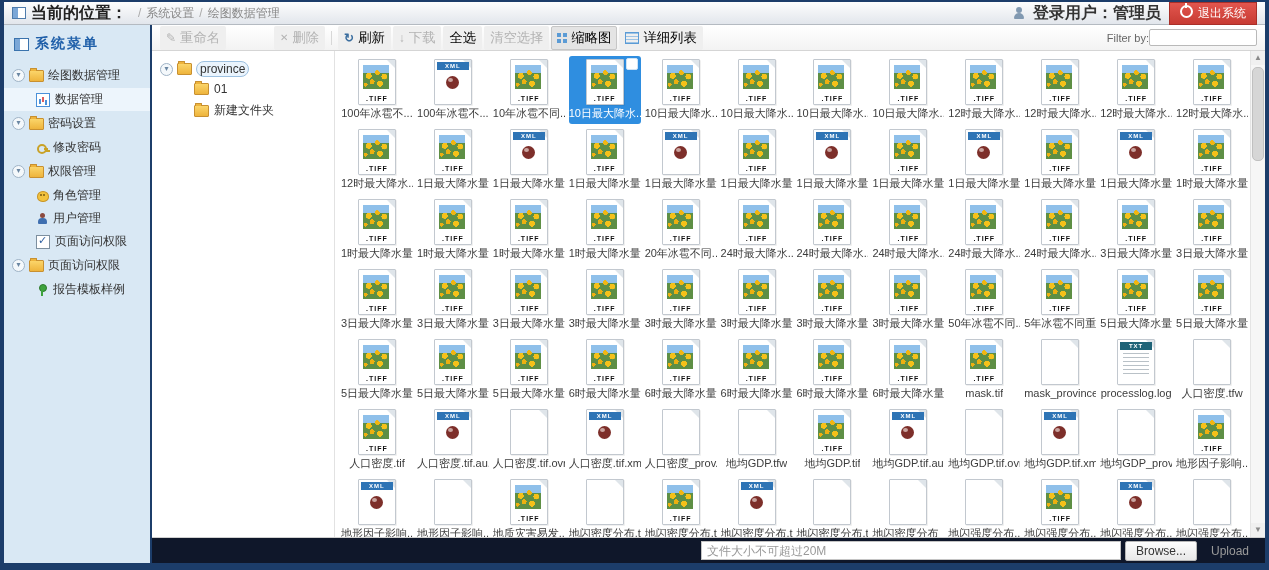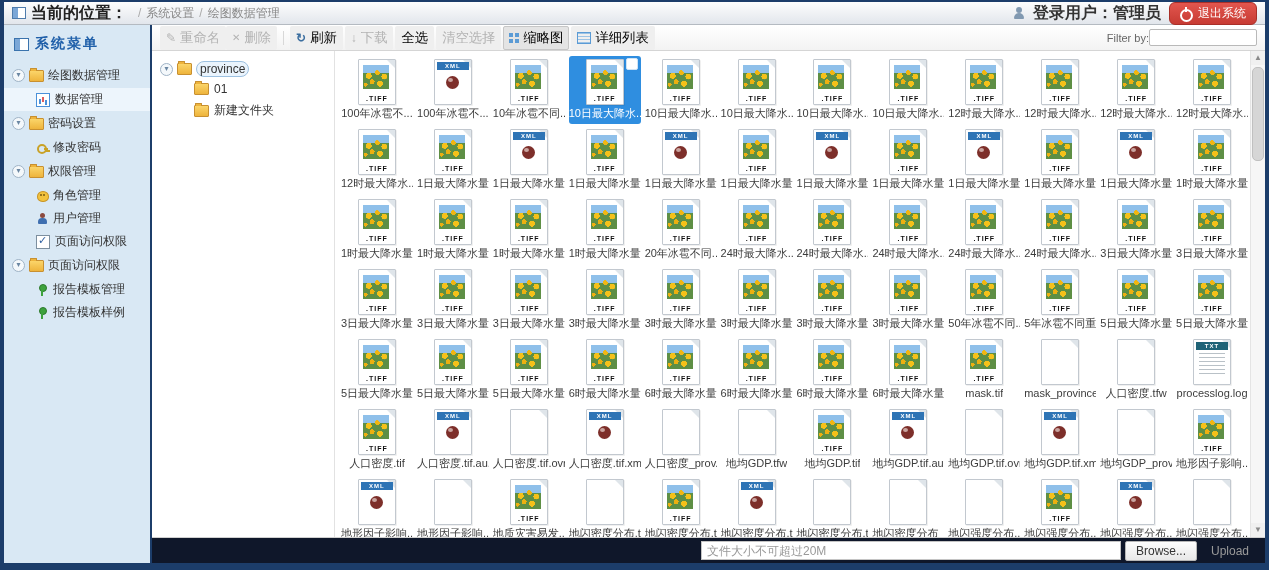--- a/index.html
+++ b/index.html
@@ -15,22 +15,22 @@
     background:linear-gradient(#fdfdfd,#e2e6ec);border-bottom:1px solid #b4bac1;padding:0 8px;}
   .crumb-icon{width:12px;height:10px;border:1px solid #4f7cac;background:linear-gradient(90deg,#7ba7d7 0 45%,#fff 45%);margin-right:5px;}
   .loc-label{font-size:16px;font-weight:bold;color:#222;}
   .crumbs{font-size:12px;color:#888;margin-left:6px;}
   .crumbs .sep{margin:0 5px;color:#aaa;}
   .topbar-right{margin-left:auto;display:flex;align-items:center;gap:8px;}
   .i-person{width:12px;height:12px;position:relative;display:inline-block;}
   .i-person::before{content:"";position:absolute;left:3px;top:0;width:6px;height:6px;border-radius:50%;background:#8199b1;}
   .i-person::after{content:"";position:absolute;left:1px;top:6px;width:10px;height:6px;border-radius:5px 5px 1px 1px;background:#8199b1;}
   .user-label{font-size:16px;color:#333;font-weight:bold;}
-  .logout-btn{display:flex;align-items:flex-end;gap:5px;background:linear-gradient(#e2564e,#c73b33);
-    color:#fff;font-size:12px;border:1px solid #a92f28;border-radius:6px;padding:2px 10px;cursor:pointer;}
+  .logout-btn{display:flex;align-items:flex-start;gap:5px;background:linear-gradient(#e2564e,#c73b33);
+    color:#fff;font-size:12px;border:1px solid #a92f28;border-radius:0;padding:2px 10px;cursor:pointer;}
   .i-power{width:9px;height:9px;border:2px solid #fff;border-radius:50%;position:relative;display:inline-block;}
   .i-power::after{content:"";position:absolute;left:3px;top:-4px;width:2px;height:5px;background:#fff;}
 
   
   .bodyrow{flex:1;display:flex;min-height:0;}
 
   
   .sidebar{width:146px;flex:0 0 146px;background:#d9e8f4;border-right:2px solid #1c3d6a;padding-top:6px;overflow:hidden;}
   .sb-title{display:flex;align-items:center;gap:6px;padding:4px 10px 10px 10px;}
   .sb-title-icon{width:13px;height:11px;border:1px solid #3a73ad;background:linear-gradient(90deg,#7ba7d7 0 40%,#fff 40%);}
@@ -196,33 +196,29 @@
             <span class="mi i-check"></span>
             <span>页面访问权限</span>
           </div>
           <div class="m-group">
             <span class="expander">▾</span>
             <span class="i-folder"></span>
             <span>页面访问权限</span>
           </div>
           <div class="m-child">
             <span class="mi i-template"></span>
-            <span>报告模板管理</span>
-          </div>
-          <div class="m-child">
-            <span class="mi i-template"></span>
             <span>报告模板样例</span>
           </div>
         </div>
     </div>
 
     <div class="main">
 
       <div class="toolbar">
-        <span id="tb-left" style="display:flex;align-items:center;">
+        <span id="tb-left" style="display:flex;align-items:center;gap:48px;">
             <button class="tb-btn disabled">
               <span class="tb-ic rename"></span>
               <span>重命名</span>
             </button>
             <button class="tb-btn disabled">
               <span class="tb-ic delete"></span>
               <span>删除</span>
             </button>
           </span>
         <span class="tb-sep"></span>
@@ -737,30 +733,30 @@
               </div>
               <div class="tile">
                 <div class="fileicon">
                   <span class="fold"></span>
                 </div>
                 <span class="fname">mask_province...</span>
               </div>
               <div class="tile">
                 <div class="fileicon">
                   <span class="fold"></span>
-                </div>
-                <span class="fname">人口密度.tfw</span>
-              </div>
-              <div class="tile">
-                <div class="fileicon">
-                  <span class="fold"></span>
                   <span class="band txt">TXT</span>
                   <span class="txtlines"></span>
                 </div>
                 <span class="fname">processlog.log</span>
+              </div>
+              <div class="tile">
+                <div class="fileicon">
+                  <span class="fold"></span>
+                </div>
+                <span class="fname">人口密度.tfw</span>
               </div>
               <div class="tile">
                 <div class="fileicon">
                   <span class="fold"></span>
                   <span class="thumb"></span>
                   <span class="ext-label">.TIFF</span>
                 </div>
                 <span class="fname">人口密度.tif</span>
               </div>
               <div class="tile">

